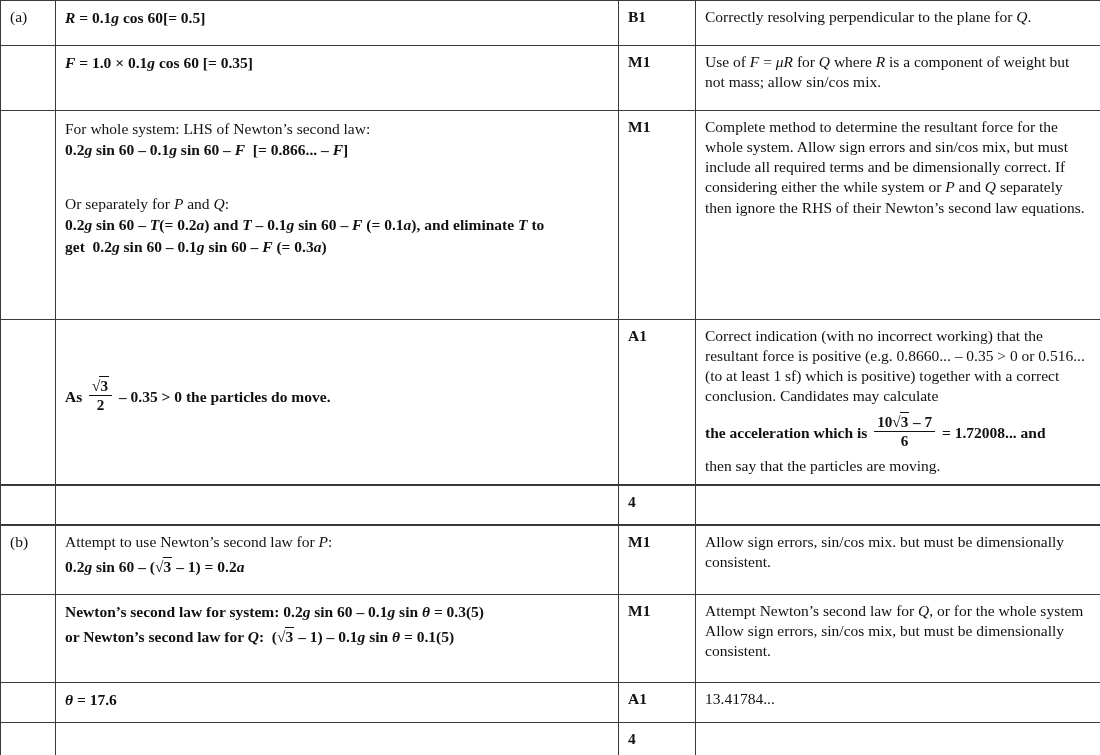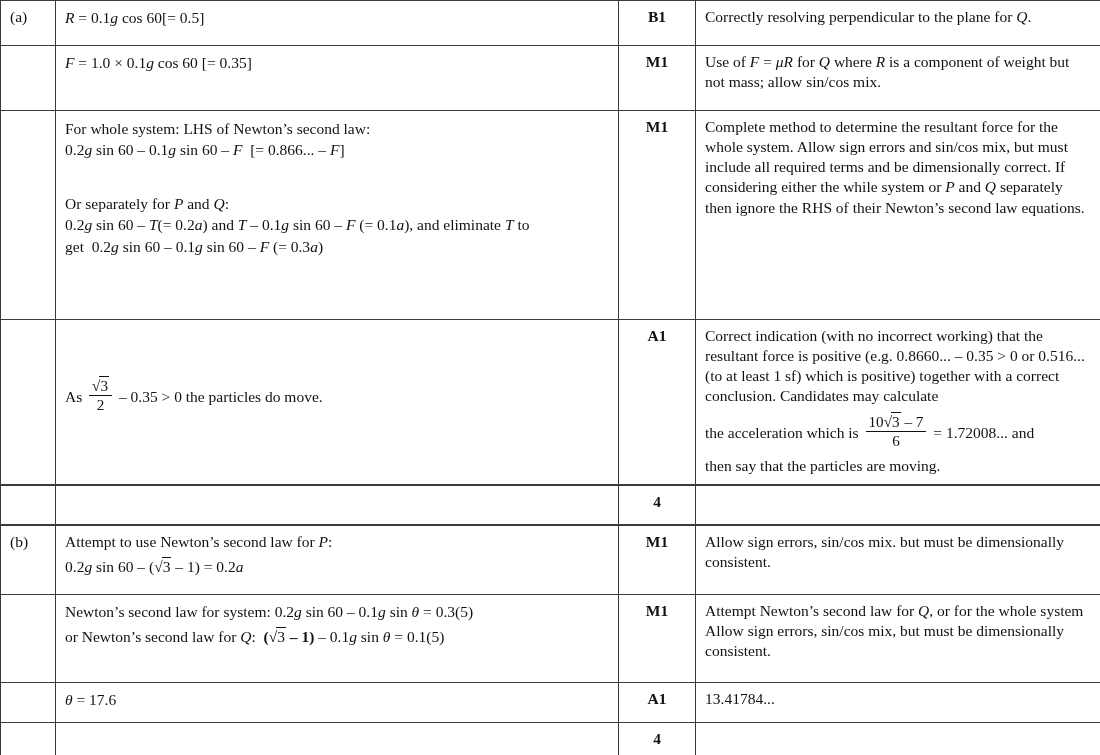--- a/index.html
+++ b/index.html
@@ -48,38 +48,39 @@
     padding-left: 6px;
     padding-top: 6px;
     border-right-width: 2px;
   }
 
   .work {
     border-right-width: 2px;
   }
 
   .mark {
-    text-align: center;
+    text-align: left;
     font-weight: bold;
     font-size: 15.5px;
     padding-right: 8px;
     border-right-width: 2px;
   }
 
   .note {
     font-size: 15.5px;
   }
 
   
   tr.sect-end > td { border-bottom-width: 2px; }
   tr.sect-start > td { border-top-width: 2px; }
 
   .mathline {
     white-space: nowrap;
     margin: 1px 0 0 0;
+    font-weight: bold;
   }
   .txtline { margin: 0; }
   .gap-lg { height: 34px; }
 
   i, .mi { font-style: italic; }
   .up { font-style: normal; }
 
   
   .frac {
     display: inline-block;

